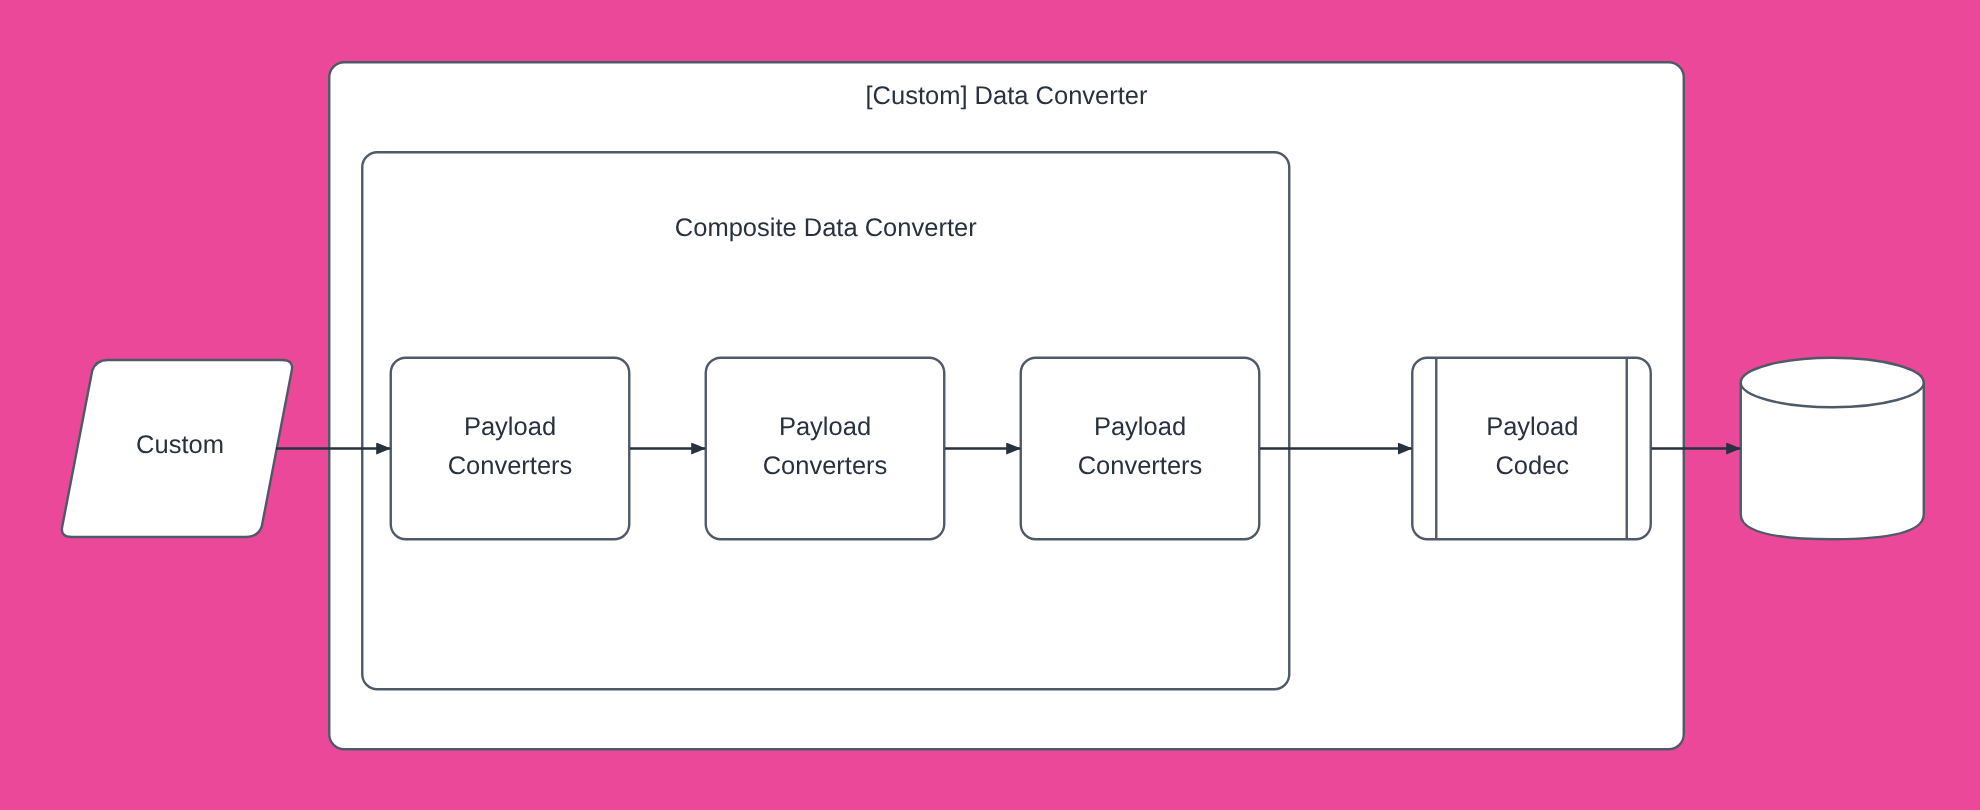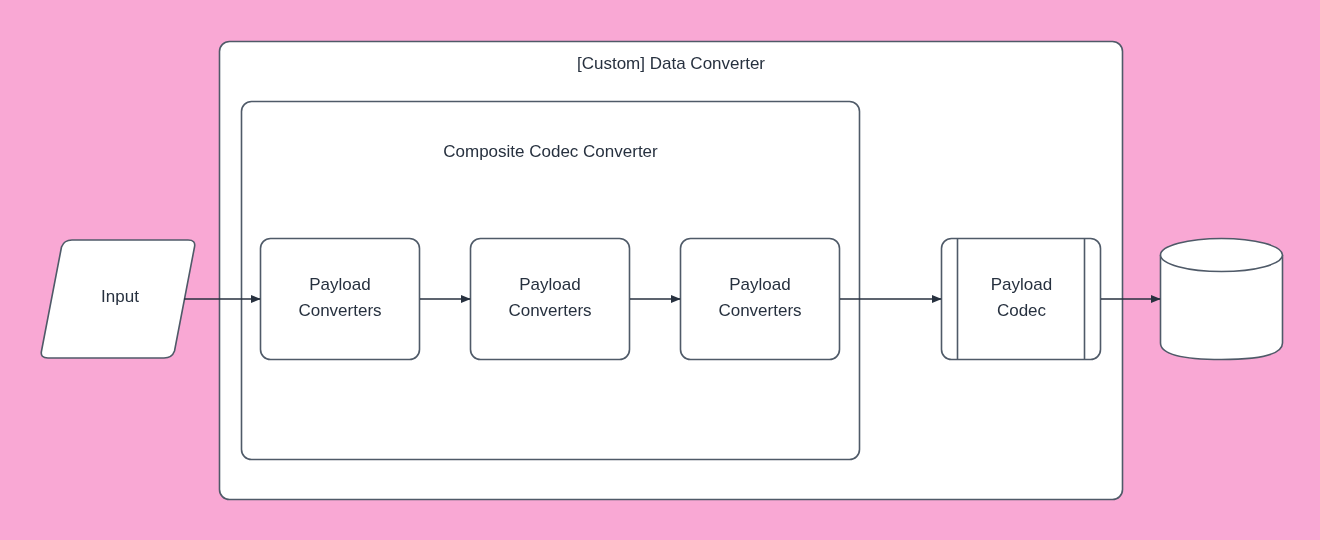--- a/index.html
+++ b/index.html
@@ -4,21 +4,21 @@
 <style>
   html, body {
     margin: 0;
     padding: 0;
     background: #ffffff;
   }
   #canvas {
     position: relative;
     width: 1320px;
     height: 540px;
-    background: #f9a8d4;
+    background: #ec4899;
     font-family: "Liberation Sans", sans-serif;
     overflow: hidden;
   }
   .svg-layer {
     position: absolute;
     top: 0;
     left: 0;
     width: 1320px;
     height: 540px;
   }
@@ -128,23 +128,23 @@
 
     <line x1="630" y1="299" x2="680" y2="299" stroke="#27313f" stroke-width="1.6" marker-end="url(#arrowhead)"></line>
 
     <line x1="840" y1="299" x2="941" y2="299" stroke="#27313f" stroke-width="1.6" marker-end="url(#arrowhead)"></line>
 
     <line x1="1101" y1="299" x2="1160" y2="299" stroke="#27313f" stroke-width="1.6" marker-end="url(#arrowhead)"></line>
   </svg>
 
   <div class="label label-outer-title">[Custom] Data Converter</div>
 
-  <div class="label label-inner-title">Composite Codec Converter</div>
+  <div class="label label-inner-title">Composite Data Converter</div>
 
-  <div class="label label-input">Input</div>
+  <div class="label label-input">Custom</div>
 
   <div class="label label-pc1">Payload
 Converters</div>
 
   <div class="label label-pc2">Payload
 Converters</div>
 
   <div class="label label-pc3">Payload
 Converters</div>
 

